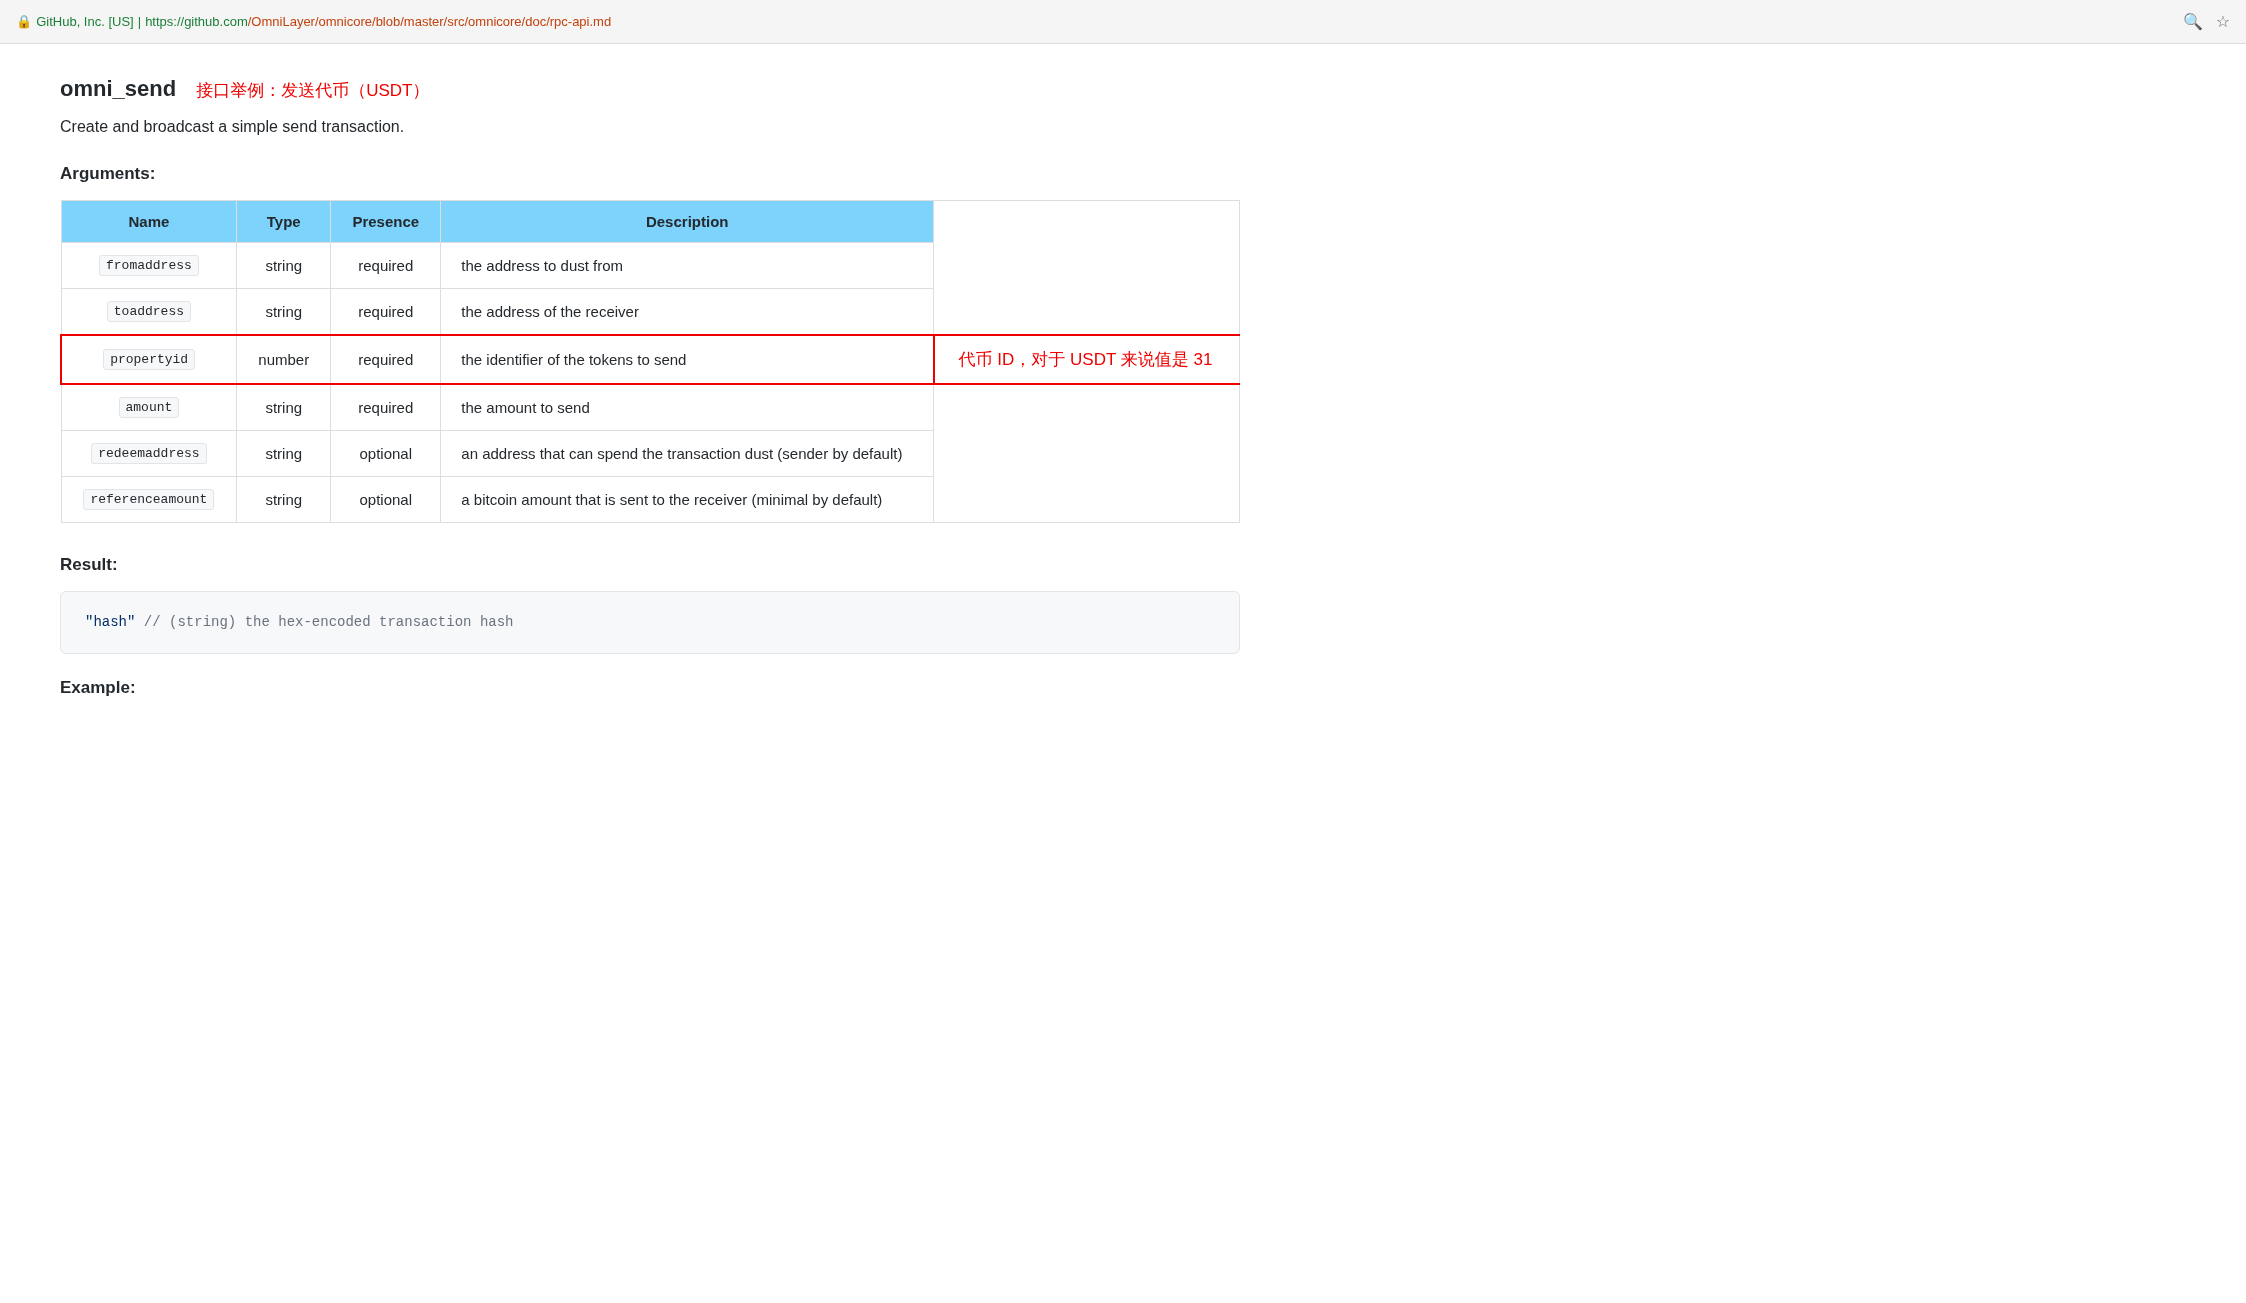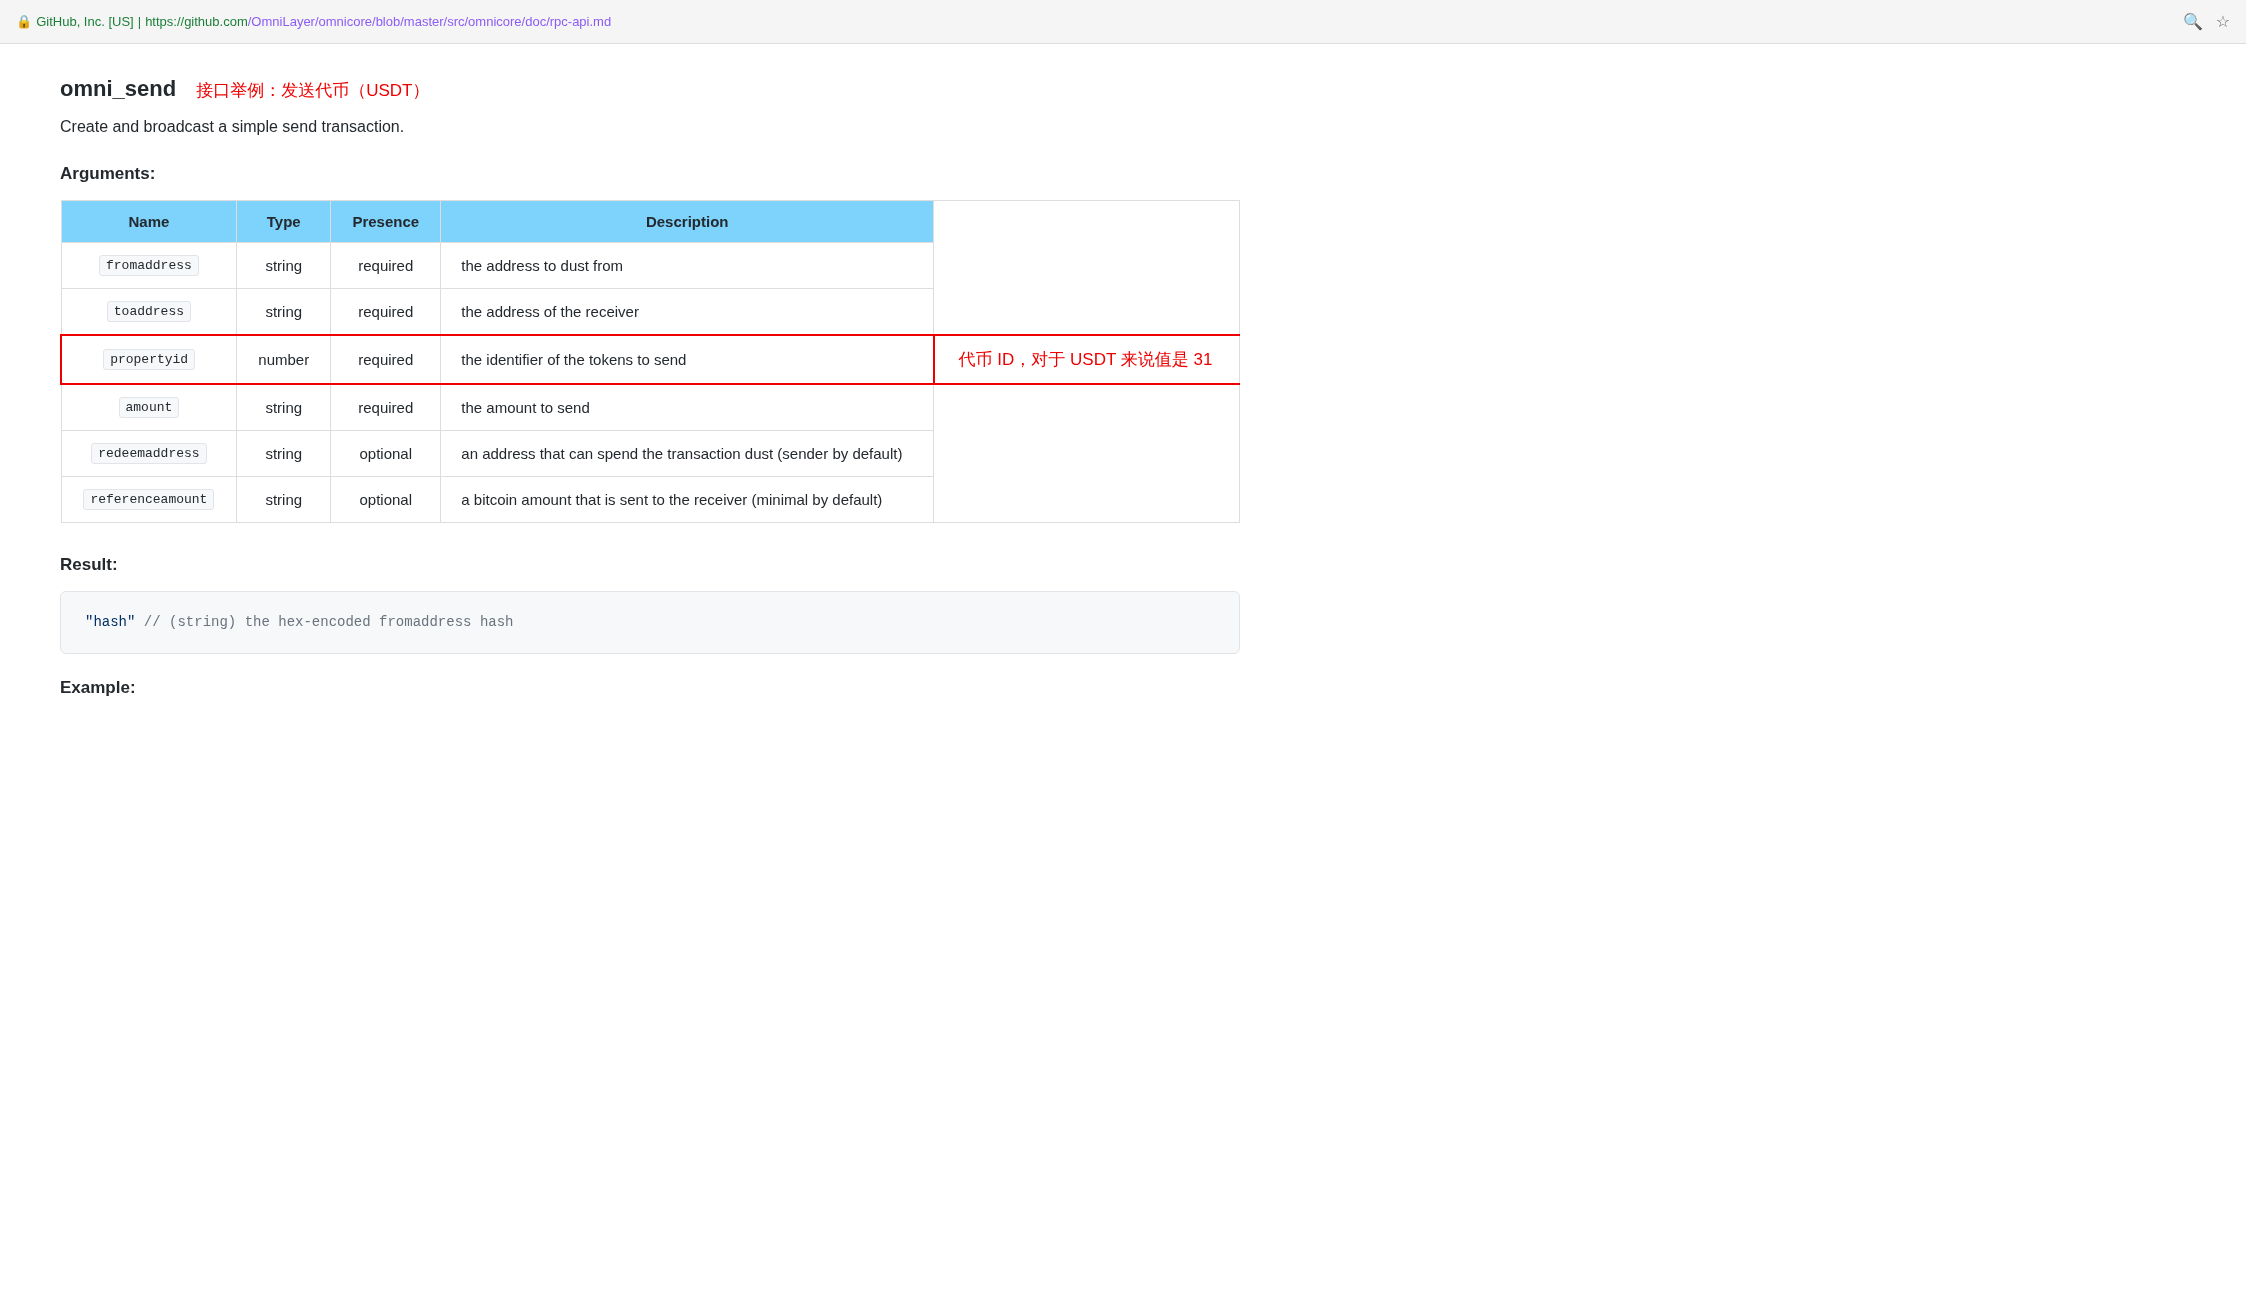--- a/index.html
+++ b/index.html
@@ -166,21 +166,21 @@
   </style>
 </head>
 <body>
 
 <div class="browser-chrome">
   <div class="security-badge">
     <span>🔒</span>
     <span>GitHub, Inc. [US]</span>
     <span>|</span>
     <span>
-      <span>https://github.com</span><span style="color:#8b5cf6;">/OmniLayer/omnicore/blob/master/src/omnicore/doc/rpc-api.md</span>
+      <span>https://github.com</span><span style="color:#c2410c;">/OmniLayer/omnicore/blob/master/src/omnicore/doc/rpc-api.md</span>
     </span>
   </div>
   <div style="flex:1;"></div>
   <div class="browser-actions">
     <span class="browser-icon">🔍</span>
     <span class="browser-icon">☆</span>
   </div>
 </div>
 
 <div class="page-content">
@@ -240,21 +240,21 @@
         <td>string</td>
         <td>optional</td>
         <td>a bitcoin amount that is sent to the receiver (minimal by default)</td>
       </tr>
       </tbody>
   </table>
 
   <div class="result-section">
     <p class="section-heading">Result:</p>
     <div class="code-block">
-      <span style="color:#032f62;">"hash"</span><span style="color:#6a737d;">  // (string) the hex-encoded fromaddress hash</span>
+      <span style="color:#032f62;">"hash"</span><span style="color:#6a737d;">  // (string) the hex-encoded transaction hash</span>
     </div>
   </div>
 
   <div class="example-section">
     <p class="section-heading">Example:</p>
   </div>
 
 </div>
 
 </body></html>

